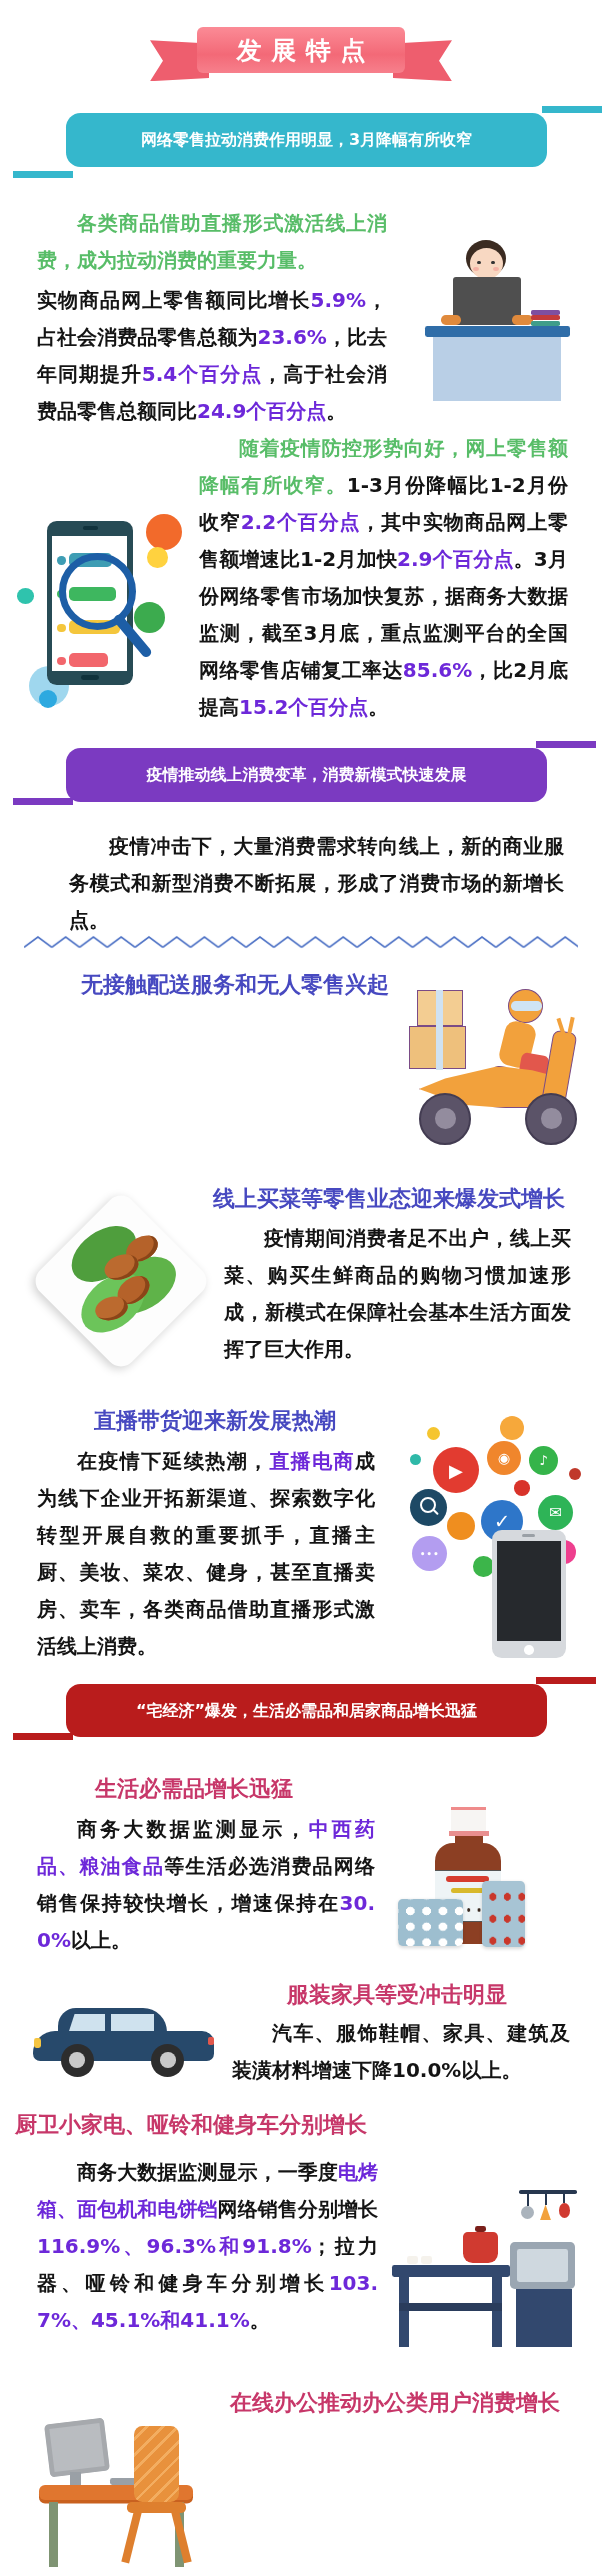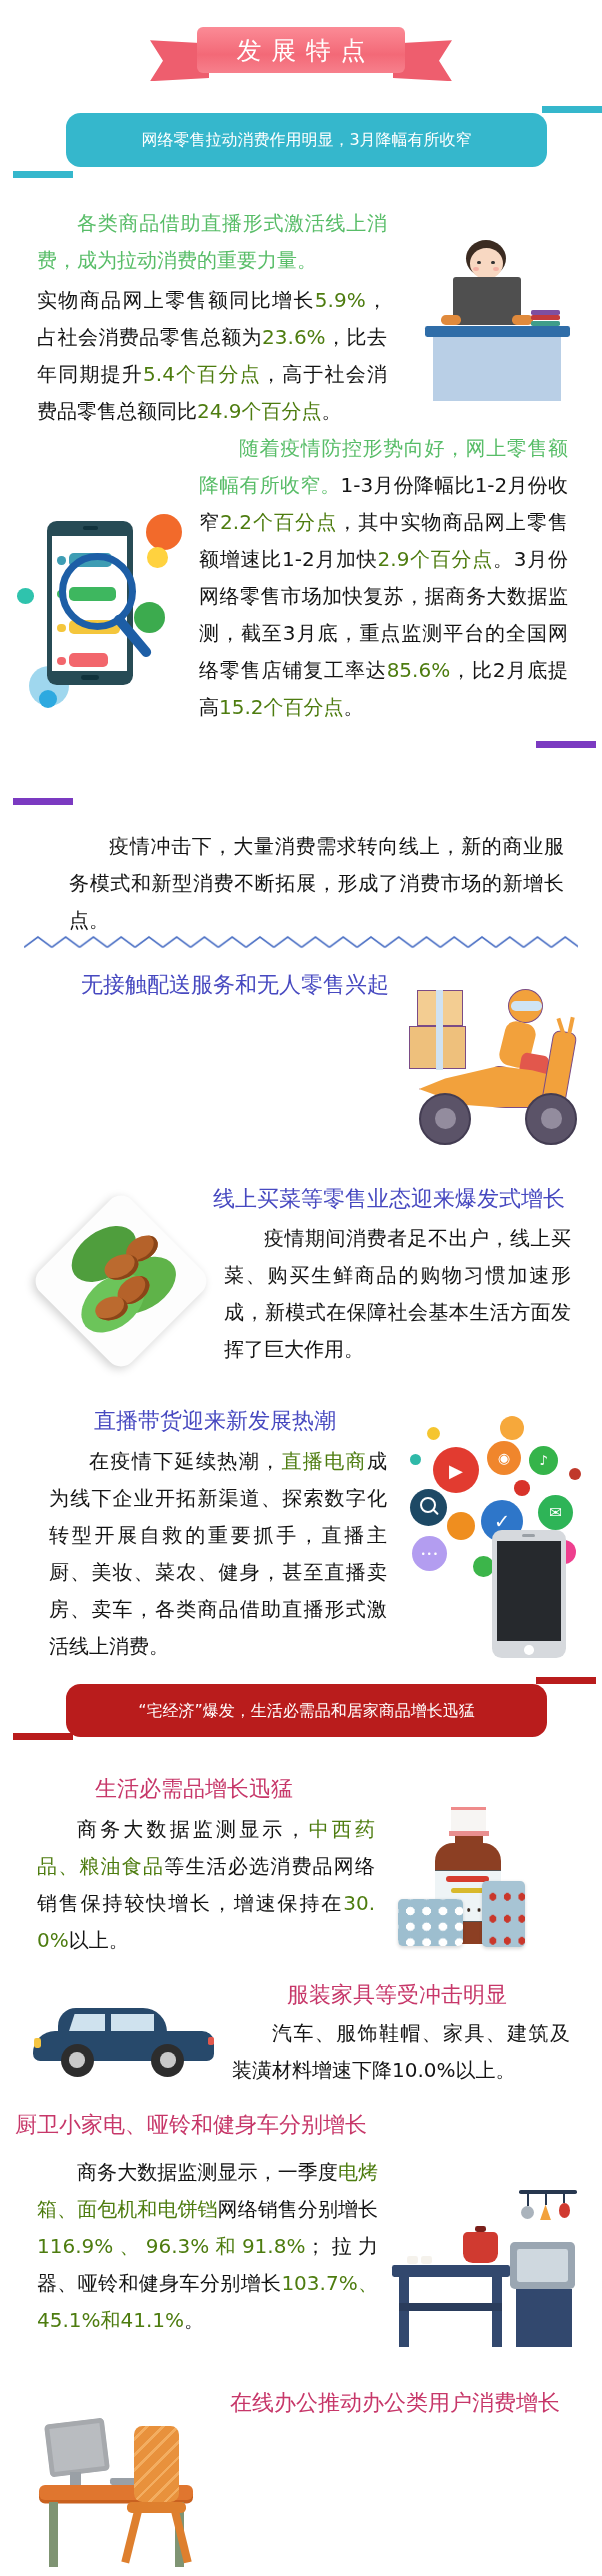--- a/index.html
+++ b/index.html
@@ -1,18 +1,18 @@
 <!DOCTYPE html>
 <html style="font-size:9.7px"><head>
 <meta charset="utf-8">
 <title>发展特点</title>
 <style>
   html,body{margin:0;padding:0;background:#fff;}
   .page{position:relative;width:602px;height:2576px;background:#fff;overflow:hidden;
-        font-family:"DejaVu Sans","Liberation Sans",sans-serif;font-weight:400;}
+        font-family:"DejaVu Sans","Liberation Sans",sans-serif;font-weight:700;}
   .abs{position:absolute;}
   .circ{position:absolute;border-radius:50%;}
 
   
   .ribbon{position:absolute;left:150px;top:27px;width:302px;height:56px;}
   .ribbon-flag{position:absolute;top:13.3px;width:59px;height:41px;background:#ee5e6e;}
   .ribbon-flag.left{left:0;clip-path:polygon(0 0,100% 8%,100% 92%,0 100%,22% 50%);}
   .ribbon-flag.right{right:0;clip-path:polygon(0 8%,100% 0,78% 50%,100% 100%,0 92%);}
   .ribbon-band{position:absolute;left:47px;right:47px;top:0;height:46px;
     background:linear-gradient(180deg,#fb8b96 0%,#f36977 60%,#f7808c 100%);
@@ -28,21 +28,21 @@
   .teal{background:#35b7cc;} .purple{background:#7b3ac1;} .magenta{background:#b91c1c;}
 
   
   .sub{position:absolute;font-size:22px;white-space:nowrap;}
   .sub.blue{color:#4749c0;} .sub.pink{color:#c73769;}
 
   
   .body{position:absolute;font-size:20px;line-height:37px;color:#141414;
     text-align:justify;word-break:break-all;margin:0;}
   .indent{text-indent:2em;}
-  .r{color:#4d7c0f;} .g{color:#58bd68;}
+  .r{color:#6d28d9;} .g{color:#58bd68;}
 
   
   .badge{position:absolute;border-radius:50%;display:flex;align-items:center;
     justify-content:center;color:#fff;}
 </style>
 </head>
 <body>
 
 <div class="page">
 
@@ -101,20 +101,23 @@
       </div>
       <div class="abs" style="left:36px;top:4.8px;width:14.5px;height:3.6px;background:#10323c;border-radius:1.8px;"></div>
       <div class="abs" style="left:34px;top:154px;width:18px;height:4.8px;background:#10323c;border-radius:2.4px;"></div>
     </div>
     <div class="circ" style="left:47px;top:39px;width:63px;height:63px;border:7.8px solid #1d5ea6;background:transparent;"></div>
     <div class="abs" style="left:104px;top:97px;width:52px;height:9.7px;background:#1d5ea6;border-radius:4.8px;transform:rotate(50deg);transform-origin:left center;"></div>
     <div class="circ" style="left:122px;top:88px;width:31px;height:31px;background:#3cab4e;"></div>
   </div>
 
   <div class="hdash purple abs" style="left:536px;top:741px;"></div>
+  <div class="hbox purple" style="top:748px;">
+    <span>疫情推动线上消费变革，消费新模式快速发展</span>
+  </div>
   <div class="hdash purple abs" style="left:13.3px;top:798px;"></div>
 
   <p class="body indent" style="left:37px;top:828px;width:495px;margin-left:32px;"><span>疫情冲击下，大量消费需求转向线上，新的商业服务模式和新型消费不断拓展，形成了消费市场的新增长点。</span></p>
 
   <svg class="abs" style="left:24px;top:934px;" width="554" height="15.7" viewBox="0 0 918 26">
     <defs>
       <pattern id="zz" width="46" height="26" patternUnits="userSpaceOnUse">
         <polyline points="0,22 23,5 46,22" fill="none" stroke="#4a6fc4" stroke-width="2.6"></polyline>
       </pattern>
     </defs>
@@ -149,21 +152,21 @@
     <div class="circ" style="left:33px;top:24px;width:72px;height:46px;background:#4f9e3d;transform:rotate(-35deg);"></div>
     <div class="circ" style="left:66px;top:54px;width:78px;height:49px;background:#5fb349;transform:rotate(-30deg);"></div>
     <div class="circ" style="left:42px;top:72px;width:72px;height:48px;background:#6cc45a;transform:rotate(-40deg);"></div>
     <div class="circ" style="left:90px;top:30px;width:34px;height:23px;background:#b5622a;transform:rotate(-30deg);box-shadow:inset -3px -3px 0 #8a4518;"></div>
     <div class="circ" style="left:69px;top:48px;width:35px;height:24px;background:#bb6a2f;transform:rotate(-20deg);box-shadow:inset -3px -3px 0 #8a4518;"></div>
     <div class="circ" style="left:81px;top:71px;width:35px;height:24px;background:#b5622a;transform:rotate(-35deg);box-shadow:inset -3px -3px 0 #8a4518;"></div>
     <div class="circ" style="left:60px;top:90px;width:33px;height:23px;background:#bb6a2f;transform:rotate(-15deg);box-shadow:inset -3px -3px 0 #8a4518;"></div>
   </div>
 
   <div class="sub blue" style="left:94px;top:1406px;">直播带货迎来新发展热潮</div>
-  <p class="body indent" style="left:37px;top:1443px;width:338px;margin-left:12px;"><span>在疫情下延续热潮，</span><span class="r">直播电商</span><span>成为线下企业开拓新渠道、探索数字化转型开展自救的重要抓手，直播主厨、美妆、菜农、健身，甚至直播卖房、卖车，各类商品借助直播形式激活线上消费。</span></p>
+  <p class="body indent" style="left:37px;top:1443px;width:338px;"><span>在疫情下延续热潮，</span><span class="r">直播电商</span><span>成为线下企业开拓新渠道、探索数字化转型开展自救的重要抓手，直播主厨、美妆、菜农、健身，甚至直播卖房、卖车，各类商品借助直播形式激活线上消费。</span></p>
 
   <div class="abs" style="left:410px;top:1412px;width:175px;height:247px;">
     <div class="circ" style="left:90px;top:3.6px;width:24px;height:24px;background:#f6a83b;"></div>
     <div class="circ" style="left:17px;top:14.5px;width:13.3px;height:13.3px;background:#f5c52f;"></div>
     <div class="circ" style="left:0;top:42px;width:11px;height:11px;background:#2fb9a8;"></div>
     <div class="badge" style="left:23px;top:35px;width:46px;height:46px;background:#e23b30;font-size:18px;">
         <span>▶</span>
       </div>
     <div class="badge" style="left:77px;top:29px;width:34px;height:34px;background:#f0862c;font-size:14.5px;">
         <span>◉</span>

